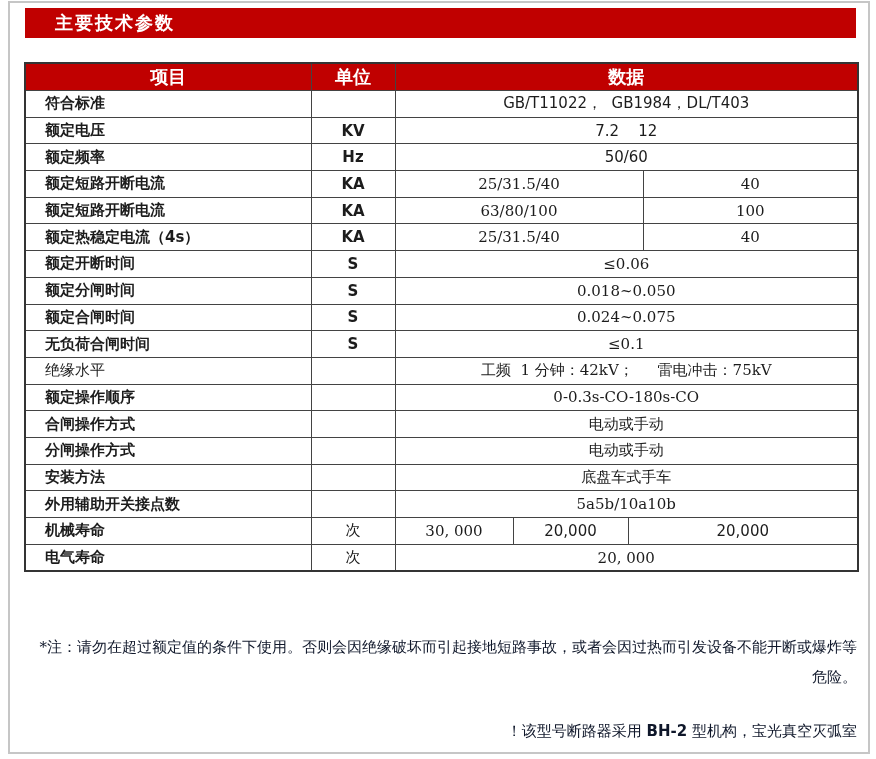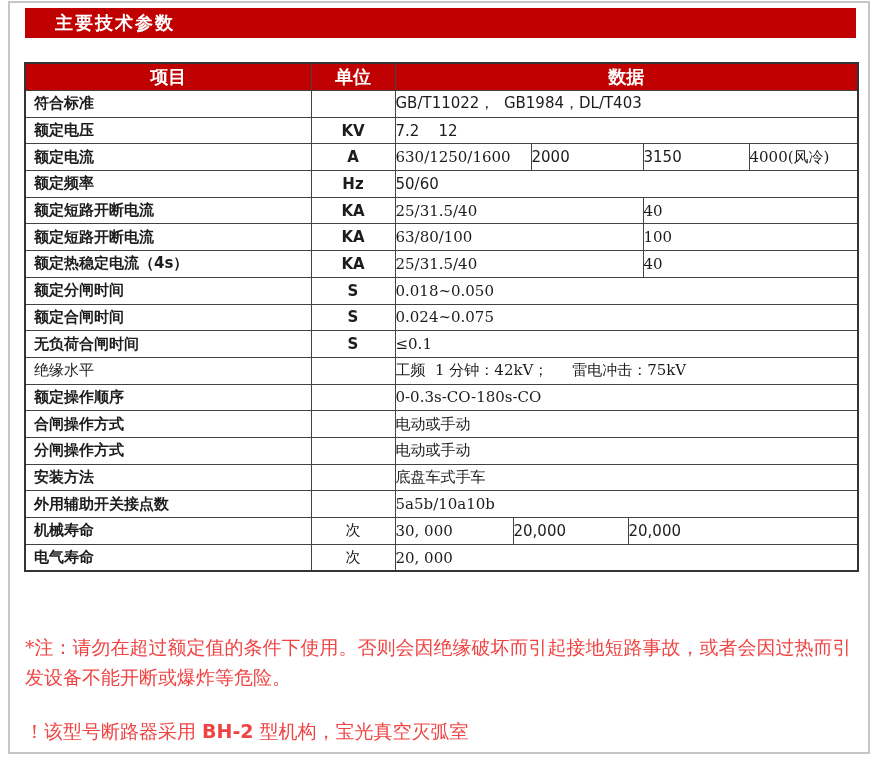--- a/index.html
+++ b/index.html
@@ -23,30 +23,30 @@
     border:2px solid #343434;
   }
   .spec-table th, .spec-table td {
     border:1px solid #434343; padding:0; overflow:hidden;
   }
   .spec-table th {
     background:#C00000; color:#ffffff; font-weight:bold; font-size:18px;
     height:26px; text-align:center;
   }
   .spec-table td { height:25.7px; font-size:15px; color:#1c1c1c; }
-  td.item { text-align:left; padding-left:8px; }
+  td.item { text-align:left; padding-left:19px; }
   td.unit { text-align:center; }
-  td.data { text-align:left; white-space:pre; }
+  td.data { text-align:center; white-space:pre; }
   .sans-bold { font-family:"DejaVu Sans","Liberation Sans",sans-serif; font-weight:bold; }
   .sans { font-family:"DejaVu Sans","Liberation Sans",sans-serif; font-weight:normal; }
   .serif { font-family:"DejaVu Serif","Liberation Serif",serif; font-weight:normal; }
   .notes {
     position:absolute; left:25px; top:632px; width:832px;
     font-family:"DejaVu Serif","Liberation Serif",serif;
-    font-size:19px; color:#ef4444;
+    font-size:15px; color:#0f172a;text-align:right;
   }
   .notes p { margin:0; }
   .warning-note { line-height:30px; }
   .info-note { margin-top:28px !important; line-height:22px; }
   .bold-sans { font-family:"DejaVu Sans","Liberation Sans",sans-serif; font-weight:bold; }
 </style>
 </head>
 <body>
 
 <div class="page">
@@ -79,28 +79,20 @@
           <td class="item sans-bold">符合标准</td>
           <td class="unit sans-bold"></td>
           <td class="data sans" colspan="6">GB/T11022，  GB1984，DL/T403</td>
         </tr>
         <tr>
           <td class="item sans-bold">额定电压</td>
           <td class="unit sans-bold">KV</td>
           <td class="data sans" colspan="6">7.2    12</td>
         </tr>
         <tr>
-          <td class="item sans-bold">额定电流</td>
-          <td class="unit sans-bold">A</td>
-          <td class="data serif" colspan="2">630/1250/1600</td>
-          <td class="data sans" colspan="2">2000</td>
-          <td class="data sans" colspan="1">3150</td>
-          <td class="data serif" colspan="1">4000(风冷)</td>
-        </tr>
-        <tr>
           <td class="item sans-bold">额定频率</td>
           <td class="unit sans-bold">Hz</td>
           <td class="data sans" colspan="6">50/60</td>
         </tr>
         <tr>
           <td class="item sans-bold">额定短路开断电流</td>
           <td class="unit sans-bold">KA</td>
           <td class="data serif" colspan="4">25/31.5/40</td>
           <td class="data serif" colspan="2">40</td>
         </tr>
@@ -108,20 +100,25 @@
           <td class="item sans-bold">额定短路开断电流</td>
           <td class="unit sans-bold">KA</td>
           <td class="data serif" colspan="4">63/80/100</td>
           <td class="data serif" colspan="2">100</td>
         </tr>
         <tr>
           <td class="item sans-bold">额定热稳定电流（4s）</td>
           <td class="unit sans-bold">KA</td>
           <td class="data serif" colspan="4">25/31.5/40</td>
           <td class="data serif" colspan="2">40</td>
+        </tr>
+        <tr>
+          <td class="item sans-bold">额定开断时间</td>
+          <td class="unit sans-bold">S</td>
+          <td class="data serif" colspan="6">≤0.06</td>
         </tr>
         <tr>
           <td class="item sans-bold">额定分闸时间</td>
           <td class="unit sans-bold">S</td>
           <td class="data serif" colspan="6">0.018~0.050</td>
         </tr>
         <tr>
           <td class="item sans-bold">额定合闸时间</td>
           <td class="unit sans-bold">S</td>
           <td class="data serif" colspan="6">0.024~0.075</td>

